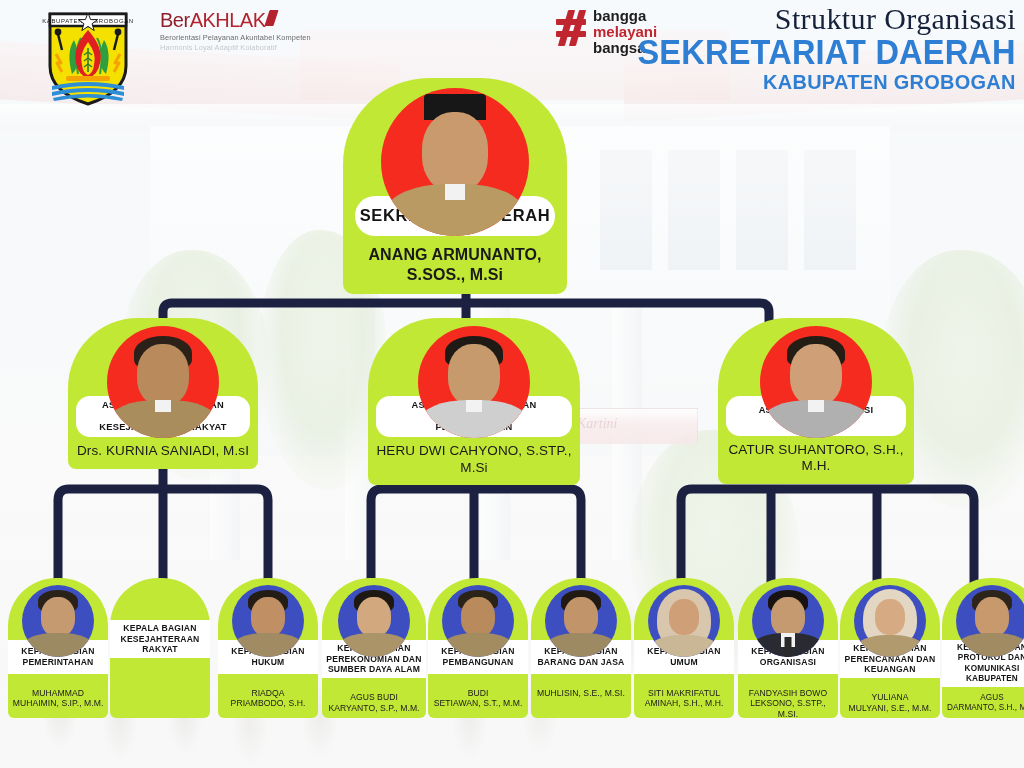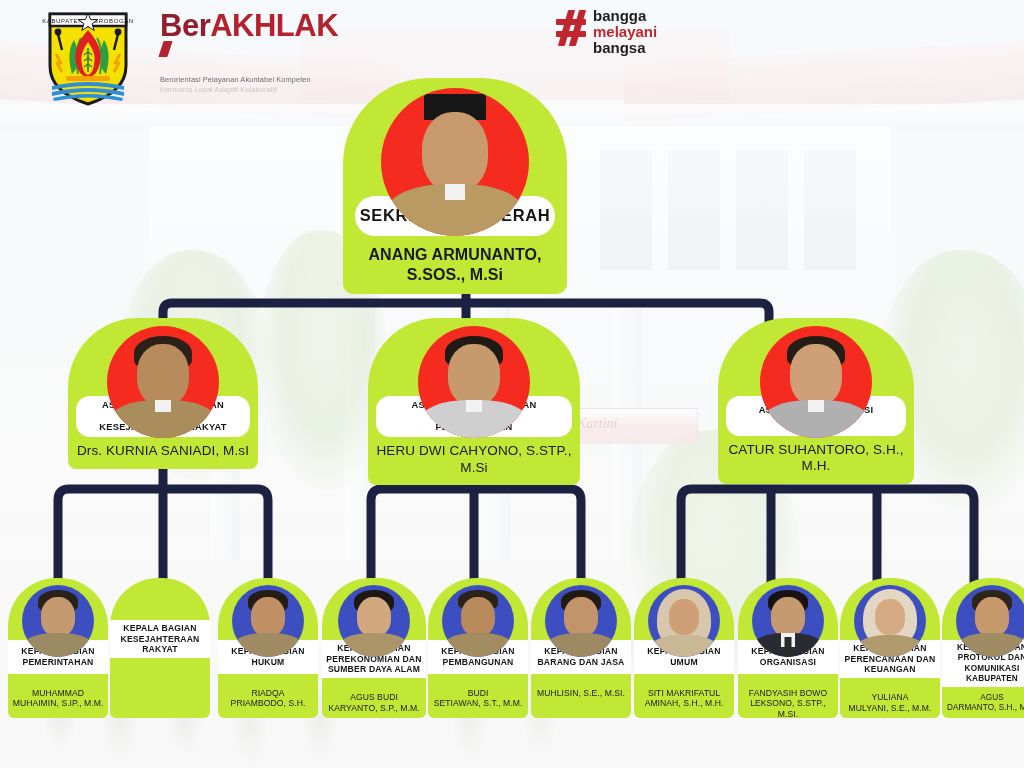--- a/index.html
+++ b/index.html
@@ -109,21 +109,21 @@
 
   
   .header { position: absolute; top: 0; left: 0; right: 0; height: 112px; }
 
   .crest {
     position: absolute; left: 36px; top: 4px; width: 104px; height: 104px;
   }
 
   .berakhlak { position: absolute; left: 160px; top: 10px; width: 180px; }
   .berakhlak .bk-main {
-    font-size: 31px; font-weight: bold; letter-spacing: -0.5px;
+    font-size: 20px; font-weight: normal; letter-spacing: -0.5px;
     line-height: 1;
   }
   .bk-ber { color: #8f1f2a; }
   .bk-akhlak { color: #b3222e; }
   .bk-tick {
     display: inline-block; width: 9px; height: 16px; margin-left: 1px;
     background: #b3222e; transform: skewX(-18deg); vertical-align: top;
     border-radius: 1px;
   }
   .berakhlak .bk-sub1 {
@@ -341,20 +341,25 @@
           <i class="hb1"></i>
           <i class="hb2"></i>
       </div>
       <div class="btxt">
         <div class="bg-l1">bangga</div>
         <div class="bg-l2">melayani</div>
         <div class="bg-l3">bangsa</div>
       </div>
     </div>
 
+    <div class="title-block">
+      <div class="t-struktur">Struktur Organisasi</div>
+      <div class="t-sekretariat">SEKRETARIAT DAERAH</div>
+      <div class="t-kabupaten">KABUPATEN GROBOGAN</div>
+    </div>
   </div>
 
   <svg class="lines" width="1024" height="768">
     <g fill="none" stroke="#1c2142" stroke-width="9" stroke-linecap="butt">
 
       <path d="M466 256 V306"></path>
 
       <path d="M163 325 V312 Q163 303 172 303 L760 303 Q769 303 769 312 V325" stroke-linejoin="round"></path>
       <path d="M466 303 V325"></path>
 

